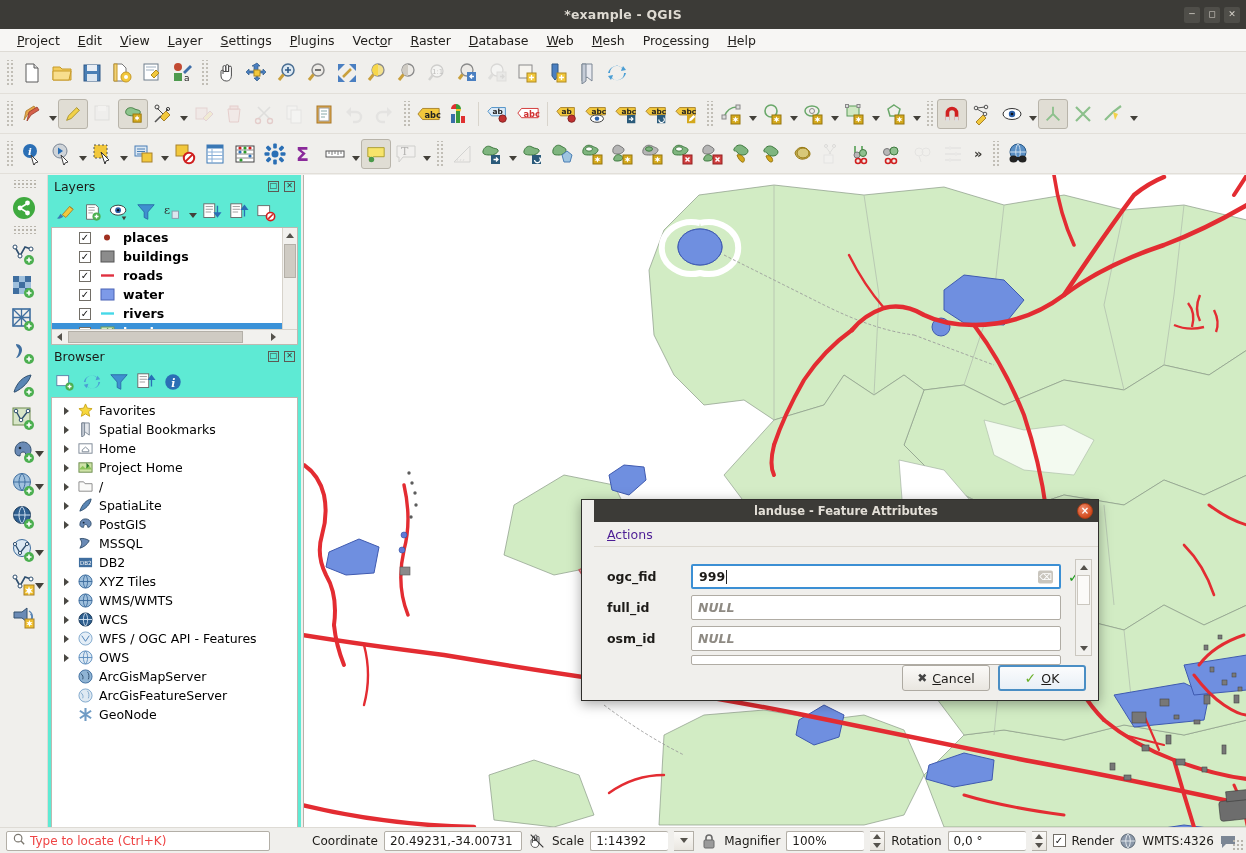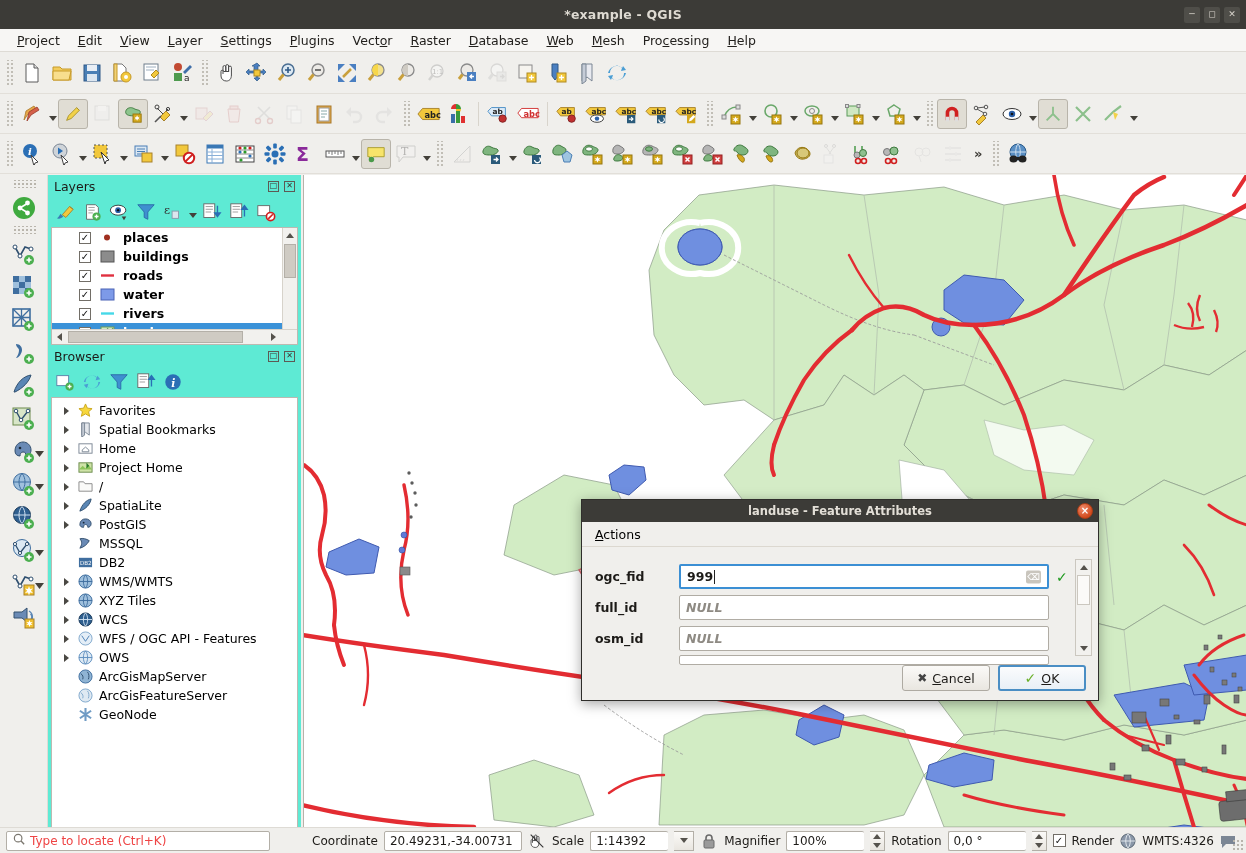--- a/index.html
+++ b/index.html
@@ -112,33 +112,34 @@
     position:absolute; left:303px; top:175px; width:943px; height:652px;
     background:#ffffff; border-left:1px solid #b6b2aa; overflow:hidden;
   }
   #map svg{ display:block; }
 
   
   #dlg{
     position:absolute; left:581px; top:499px; width:518px; height:202px;
     background:#f0efec; border:1px solid #2f2e2b;
     box-shadow:0 3px 12px rgba(0,0,0,.35);
+    padding-left:12px;
   }
   #dlg-title{
     height:22px;background:#3c3b37;color:#e3dfd7;display:flex;align-items:center;justify-content:center;
     font-size:11.5px;font-weight:bold;position:relative;
   }
   #dlg-close{
     position:absolute;right:5px;top:3px;width:16px;height:16px;border-radius:8px;
     background:radial-gradient(circle at 35% 30%, #f08a6a, #d24b1e 70%);
     color:#fff;font-size:10px;display:flex;align-items:center;justify-content:center;line-height:1;
     border:1px solid #a93d16;
   }
   #dlg-menubar{ height:25px;border-bottom:1px solid #dcd8d0;display:flex;align-items:center;padding-left:13px;
-    font-size:12.5px;color:#000000;}
+    font-size:12.5px;color:#4c1d95;}
   #dlg-menubar u{text-decoration:underline;}
   #dlg-form{ position:relative; height:112px; padding:14px 0 0 0;font-weight:bold;}
   .frow{ display:flex; align-items:center; height:31px; padding-left:13px;}
   .flabel{ width:84px; font-size:12.5px; color:#1d1b18;}
   .finput{
     width:370px;height:25px;background:#fff;border:1px solid #b0aca4;border-radius:2px;
     display:flex;align-items:center;padding:0 6px;font-size:12.5px;color:#1d1b18;position:relative;
   }
   .finput.focus{ border:2px solid #3b8fd4; }
   .finput .nullv{ color:#8e8a83; font-style:italic; }
@@ -1286,31 +1287,31 @@
       <span>DB2</span>
     </div>
     <div class="brow">
       <span class="arrow"></span>
       <span class="bico">
         <svg width="15" height="15" viewBox="0 0 16 16">
             <circle cx="8" cy="8" r="7" fill="#9fc0dd" stroke="#3f6e9f"></circle>
             <path d="M1 8h14M8 1c3 3 3 11 0 14M8 1c-3 3-3 11 0 14" stroke="#3f6e9f" fill="none"></path>
           </svg>
         </span>
-      <span>WMS/WMTS</span>
+      <span>XYZ Tiles</span>
     </div>
     <div class="brow">
       <span class="arrow"></span>
       <span class="bico">
         <svg width="15" height="15" viewBox="0 0 16 16">
             <circle cx="8" cy="8" r="7" fill="#9fc0dd" stroke="#3f6e9f"></circle>
             <path d="M1 8h14M8 1c3 3 3 11 0 14M8 1c-3 3-3 11 0 14" stroke="#3f6e9f" fill="none"></path>
           </svg>
         </span>
-      <span>XYZ Tiles</span>
+      <span>WMS/WMTS</span>
     </div>
     <div class="brow">
       <span class="arrow"></span>
       <span class="bico">
         <svg width="15" height="15" viewBox="0 0 16 16">
             <circle cx="8" cy="8" r="7" fill="#2f5f8f" stroke="#1a3a5a"></circle>
             <path d="M1 8h14M8 1c3 3 3 11 0 14M8 1c-3 3-3 11 0 14" stroke="#cfe0f0" fill="none"></path>
           </svg>
         </span>
       <span>WCS</span>

